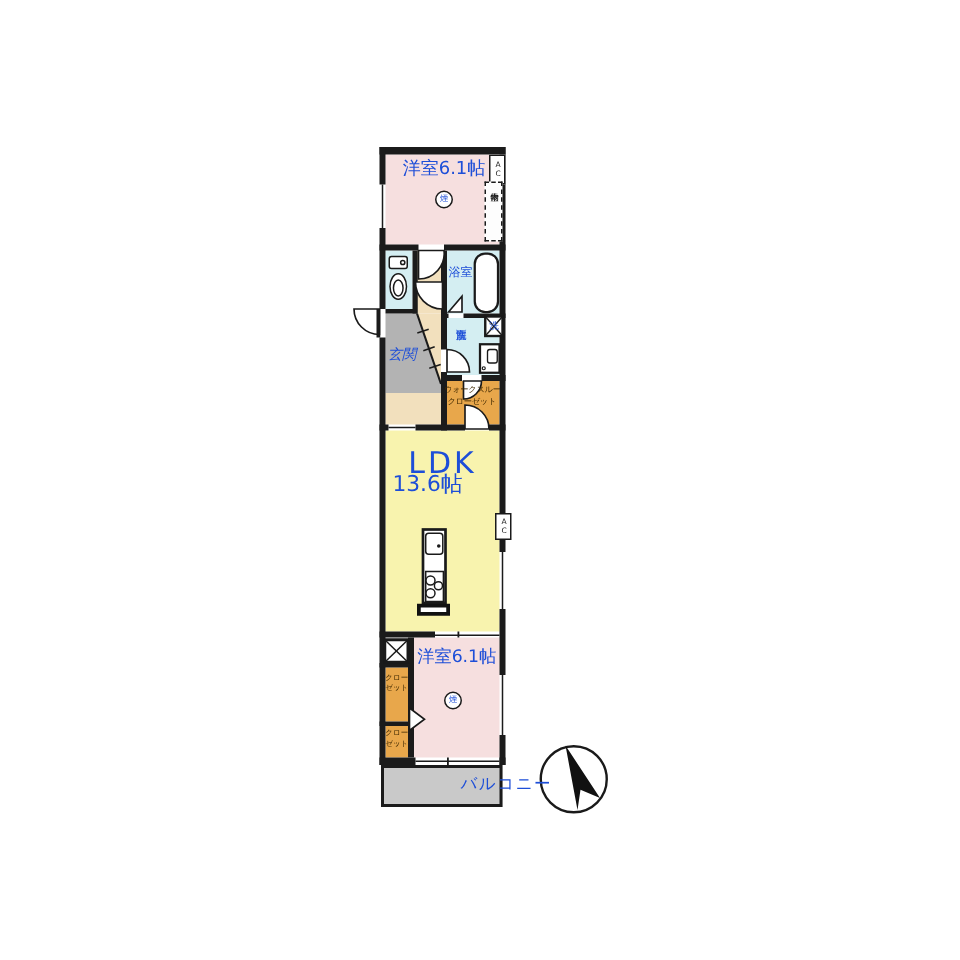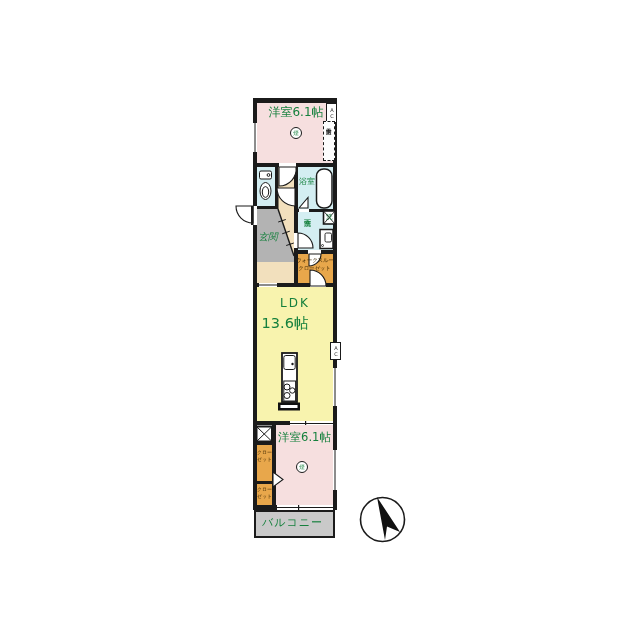--- a/index.html
+++ b/index.html
@@ -3,21 +3,21 @@
 <meta charset="utf-8">
 <style>
   html,body{margin:0;padding:0;}
   body{
     width:640px;height:640px;background:#ffffff;
     font-family:"DejaVu Sans","Liberation Sans",sans-serif;
     position:relative;overflow:hidden;
   }
   .fill{position:absolute;}
   .lbl{
-    position:absolute;color:#15803d;text-align:center;
+    position:absolute;color:#1d4ed8;text-align:center;
     line-height:1.15;white-space:nowrap;
   }
   .vtext{
     writing-mode:vertical-rl;text-orientation:upright;
     letter-spacing:0;line-height:1;
   }
   .acbox{
     position:absolute;border:1px solid #1a1a1a;background:#fff;
     display:flex;align-items:center;justify-content:center;
     font-size:5px;color:#1a1a1a;
@@ -185,30 +185,30 @@
 
 <div class="lbl vtext" style="left:303px;top:214px;font-size:7px;">洗面室</div>
 
 <div class="lbl" style="left:323.5px;top:214px;width:11.5px;font-size:6.5px;">洗</div>
 
 <div class="lbl" style="left:256px;top:232px;width:24px;font-size:9.5px;font-style:italic;">玄関</div>
 
 <div class="lbl closet-txt" style="left:296px;top:257px;width:37px;font-size:5.5px;letter-spacing:-0.2px;">ウォークスルー</div>
 <div class="lbl closet-txt" style="left:296px;top:264.5px;width:37px;font-size:5.5px;letter-spacing:-0.2px;">クローゼット</div>
 
-<div class="lbl" style="left:257px;top:297px;width:76px;font-size:12px;letter-spacing:2px;">LDK</div>
+<div class="lbl" style="left:257px;top:297px;width:76px;font-size:20px;letter-spacing:2px;">LDK</div>
 <div class="lbl" style="left:257px;top:315px;width:56px;font-size:14.5px;">13.6帖</div>
 
 <div class="acbox" style="left:330px;top:342px;width:9px;height:16px;">
   <span class="vtext">AC</span>
 </div>
 
 <div class="lbl closet-txt" style="left:256.5px;top:450px;width:16px;font-size:5px;">クロー</div>
 <div class="lbl closet-txt" style="left:256.5px;top:456.5px;width:16px;font-size:5px;">ゼット</div>
 
 <div class="lbl closet-txt" style="left:256.5px;top:487px;width:16px;font-size:5px;">クロー</div>
 <div class="lbl closet-txt" style="left:256.5px;top:493.5px;width:16px;font-size:5px;">ゼット</div>
 
 <div class="lbl" style="left:276px;top:431px;width:57px;font-size:11.5px;">洋室6.1帖</div>
 
 <div class="lbl" style="left:296.5px;top:464px;width:11px;font-size:5.5px;">煙</div>
 
-<div class="lbl" style="left:254px;top:517px;width:77px;font-size:11px;letter-spacing:1px;">バルコニー</div>
+<div class="lbl" style="left:254px;top:517px;width:77px;font-size:11px;letter-spacing:1px;padding-left:45px;">バルコニー</div>
 
 </body></html>

